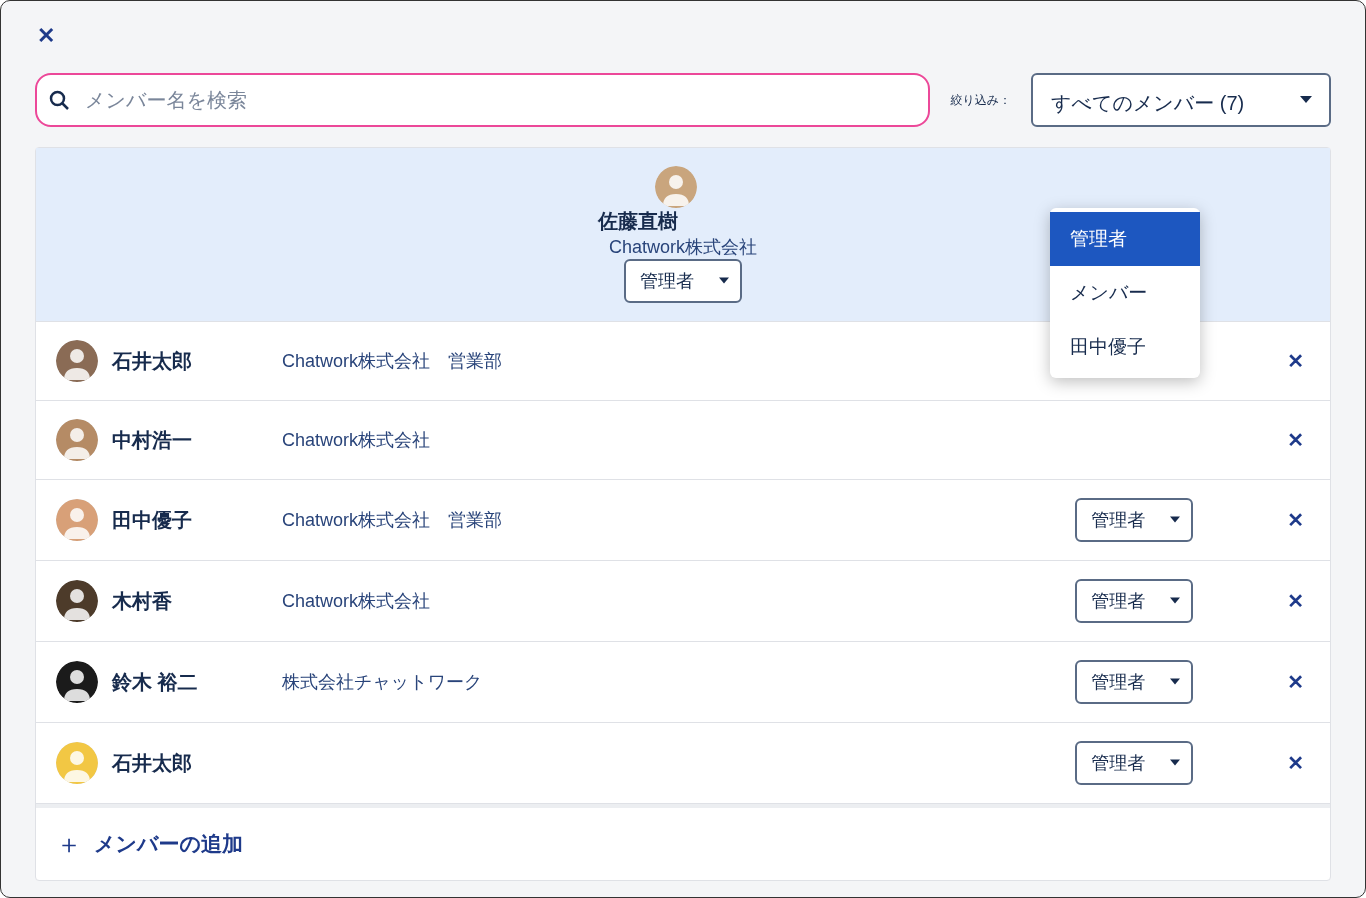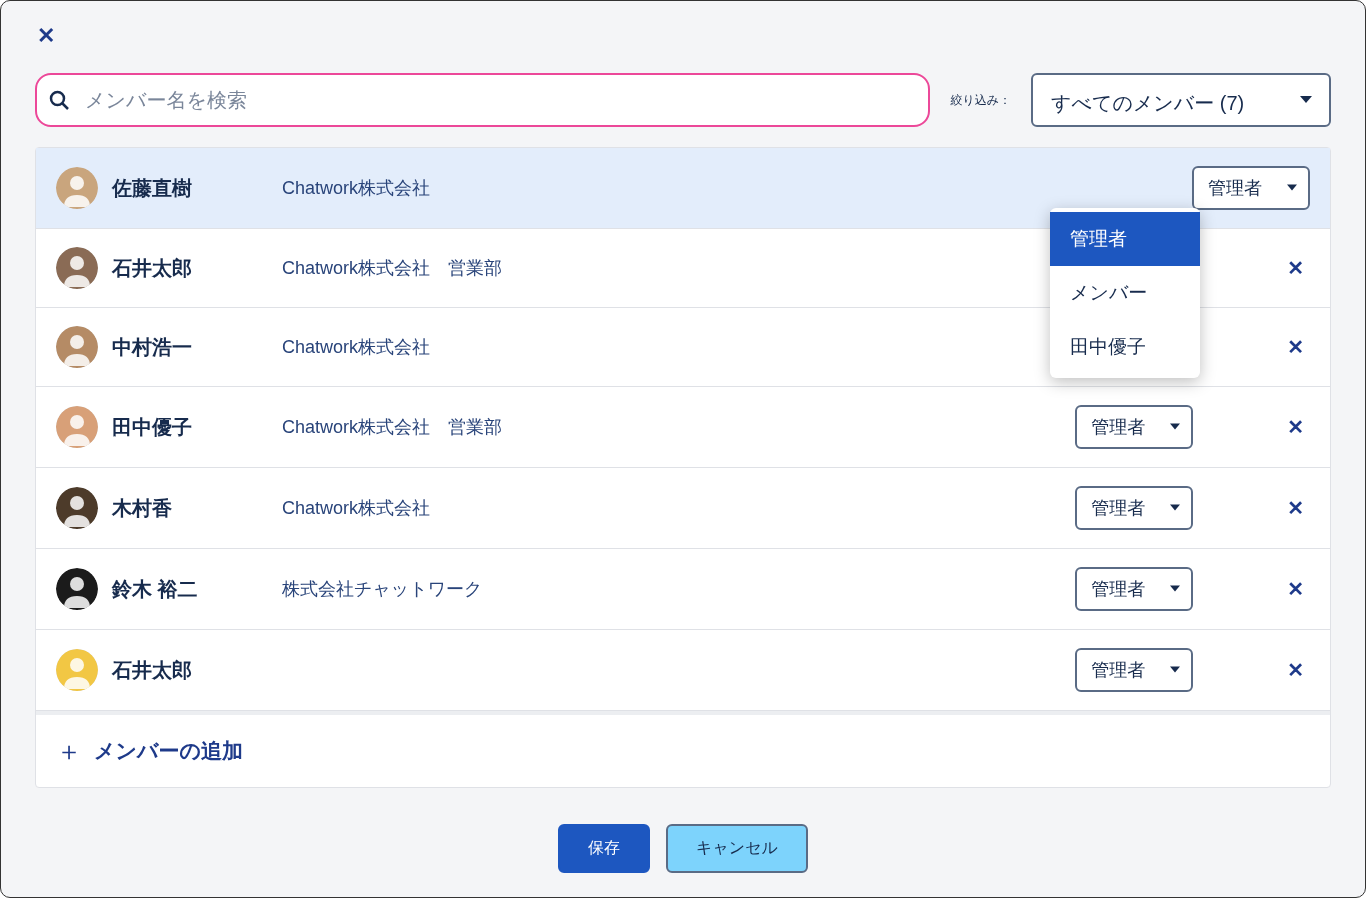--- a/index.html
+++ b/index.html
@@ -98,21 +98,21 @@
     overflow: visible;
   }
   .row {
     display: flex;
     align-items: center;
     padding: 18px 20px;
     border-bottom: 1px solid #dfe1e6;
     position: relative;
     min-height: 78px;
   }
-  .row.highlight { background: #e3edfb; }
+  .row.highlight { background: #e3edfb; flex-direction: column; }
   .row:last-of-type { border-bottom: none; }
   .avatar {
     width: 42px; height: 42px;
     border-radius: 50%;
     background: #ddd;
     flex-shrink: 0;
     margin-right: 14px;
     display: flex;
     align-items: center;
     justify-content: center;

